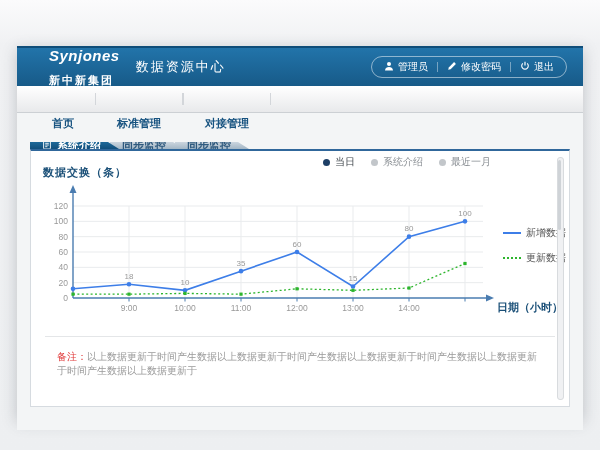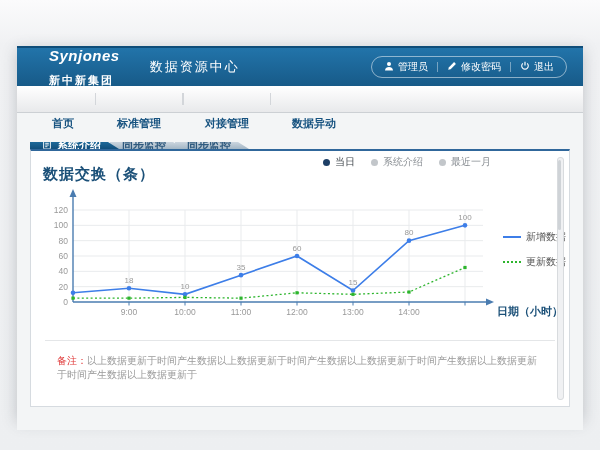--- a/index.html
+++ b/index.html
@@ -7,21 +7,21 @@
   .stage{position:relative;width:600px;height:450px;
     background:linear-gradient(180deg,#fbfbfc 0%,#f0f1f3 10%,#edeff1 100%);}
   .window{position:absolute;left:17px;top:46px;width:566px;height:372px;background:#fff;
     box-shadow:0 4px 14px rgba(60,70,80,.28);}
   
   .header{height:40px;background:linear-gradient(#2274aa,#175a88);border-top:2px solid #104e7a;
     display:flex;align-items:center;padding:0 10px;box-sizing:border-box;}
   .logo{margin-left:22px;color:#fff;line-height:1;}
   .logo-primary{font-size:15px;font-weight:bold;letter-spacing:.5px;font-style:italic;}
   .logo-secondary{font-size:11px;font-weight:bold;letter-spacing:2px;margin-top:12px;}
-  .app-title{color:#fff;font-size:13px;margin-left:30px;letter-spacing:2px;}
+  .app-title{color:#fff;font-size:13px;margin-left:16px;letter-spacing:2px;}
   .user-pill{margin-left:auto;margin-right:6px;display:flex;align-items:center;gap:9px;
     border:1px solid rgba(255,255,255,.5);border-radius:13px;padding:3px 12px;color:#fff;font-size:10px;}
   .user-item{display:flex;align-items:center;gap:4px;cursor:pointer;white-space:nowrap;}
   .user-sep{width:1px;height:10px;background:rgba(255,255,255,.4);}
   
   .navbar{height:26px;background:linear-gradient(#ffffff,#e8e9eb);border-bottom:1px solid #ccd0d4;
     display:flex;align-items:center;padding-left:14px;}
   .nav-item{font-size:11px;font-weight:bold;color:#175380;padding:0 21px;cursor:pointer;white-space:nowrap;margin-top:48px;}
   .nav-sep{width:1px;height:12px;background:#d3d6da;}
   
@@ -34,21 +34,21 @@
   .tab.inactive{background:linear-gradient(#ccd6df,#a3b6c5);color:#2f5a7e;}
   .tab.z1{z-index:2}.tab.z0{z-index:1}
   .panel{position:relative;margin:0 13px;height:258px;background:#fff;
     border:1px solid #d6dbe0;border-top:2px solid #30679b;box-sizing:border-box;}
   
   .radios{position:absolute;top:4px;right:78px;display:flex;gap:16px;align-items:center;}
   .radio{display:flex;gap:5px;align-items:center;font-size:10px;color:#8a8f94;cursor:pointer;}
   .radio .dot{width:7px;height:7px;border-radius:50%;background:#c2c6ca;}
   .radio.sel{color:#3c4248;}
   .radio.sel .dot{background:#1d3f66;}
-  .chart-title{margin:14px 0 0 12px;font-size:15px;font-weight:bold;color:#1b5078;letter-spacing:1px;}
+  .chart-title{margin:14px 0 0 12px;font-size:11px;font-weight:bold;color:#1b5078;letter-spacing:1px;}
   .chart-wrap{position:relative;margin-top:2px;height:146px;}
   svg.chart{display:block;margin-left:6px;}
   .legend{position:absolute;left:472px;top:44px;display:flex;flex-direction:column;gap:11px;}
   .lg-item{display:flex;align-items:center;gap:5px;font-size:10px;color:#555;cursor:pointer;white-space:nowrap;}
   .lg-line{width:18px;border-top:2px solid;}
   .xlabel{position:absolute;left:466px;top:118px;font-size:11px;font-weight:bold;color:#1b5078;white-space:nowrap;}
   .note-row{margin:8px 14px 0;border-top:1px solid #e4e6e8;padding:13px 12px 0;font-size:10px;color:#9a9a9a;line-height:1.4;}
   .note-prefix{color:#e03a3a;text-align:right;}
   .scrollbar{position:absolute;top:6px;right:5px;bottom:6px;width:5px;background:#f0f1f3;
     border:1px solid #d8dbde;border-radius:3px;}
@@ -93,21 +93,20 @@
     </div>
 
     <div class="navbar" id="navbar">
         <a class="nav-item">首页</a>
         <span class="nav-sep"></span>
         <a class="nav-item">标准管理</a>
         <span class="nav-sep"></span>
         <span class="nav-sep"></span>
         <a class="nav-item">对接管理</a>
         <span class="nav-sep"></span>
-        <a class="nav-item">数据异动</a>
       </div>
 
     <div class="content">
       <div class="tabbar" id="tabbar">
           <div class="tab active">
             <span><svg width="10" height="10" viewBox="0 0 10 10">
                 <rect x="1.6" y="1" width="6.8" height="8" rx="1" fill="none" stroke="#fff" stroke-width="0.9"></rect>
                 <path d="M3.2 3.3h3.6 M3.2 5h3.6 M3.2 6.7h2.2" stroke="#fff" stroke-width="0.9" fill="none"></path>
               </svg></span>
             <span>系统介绍</span>

